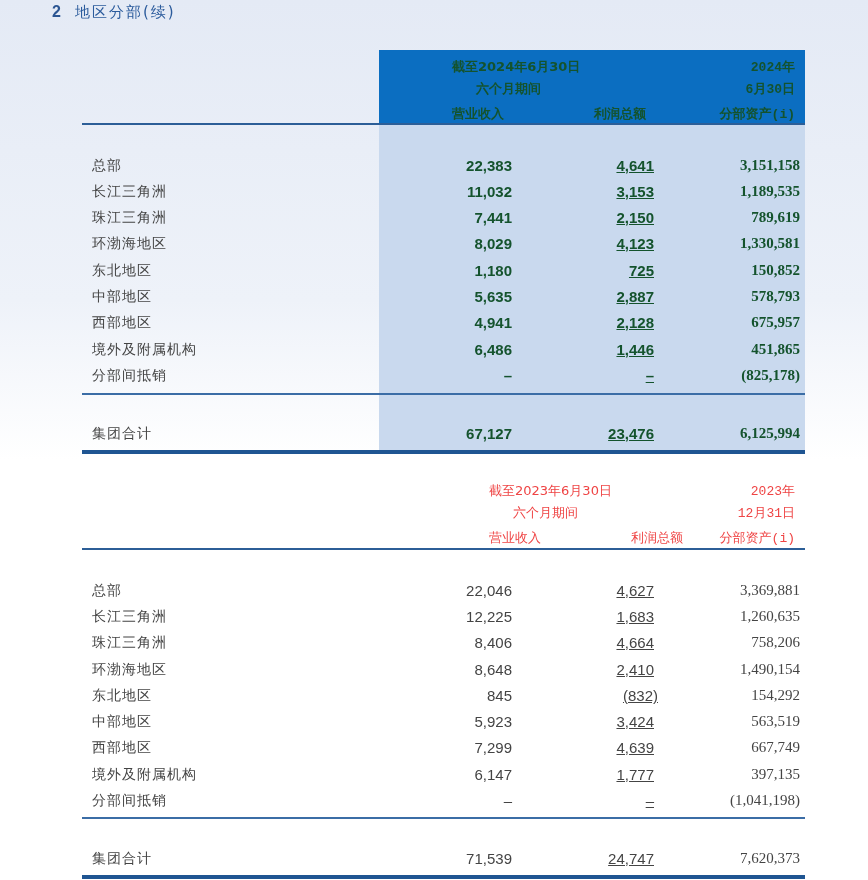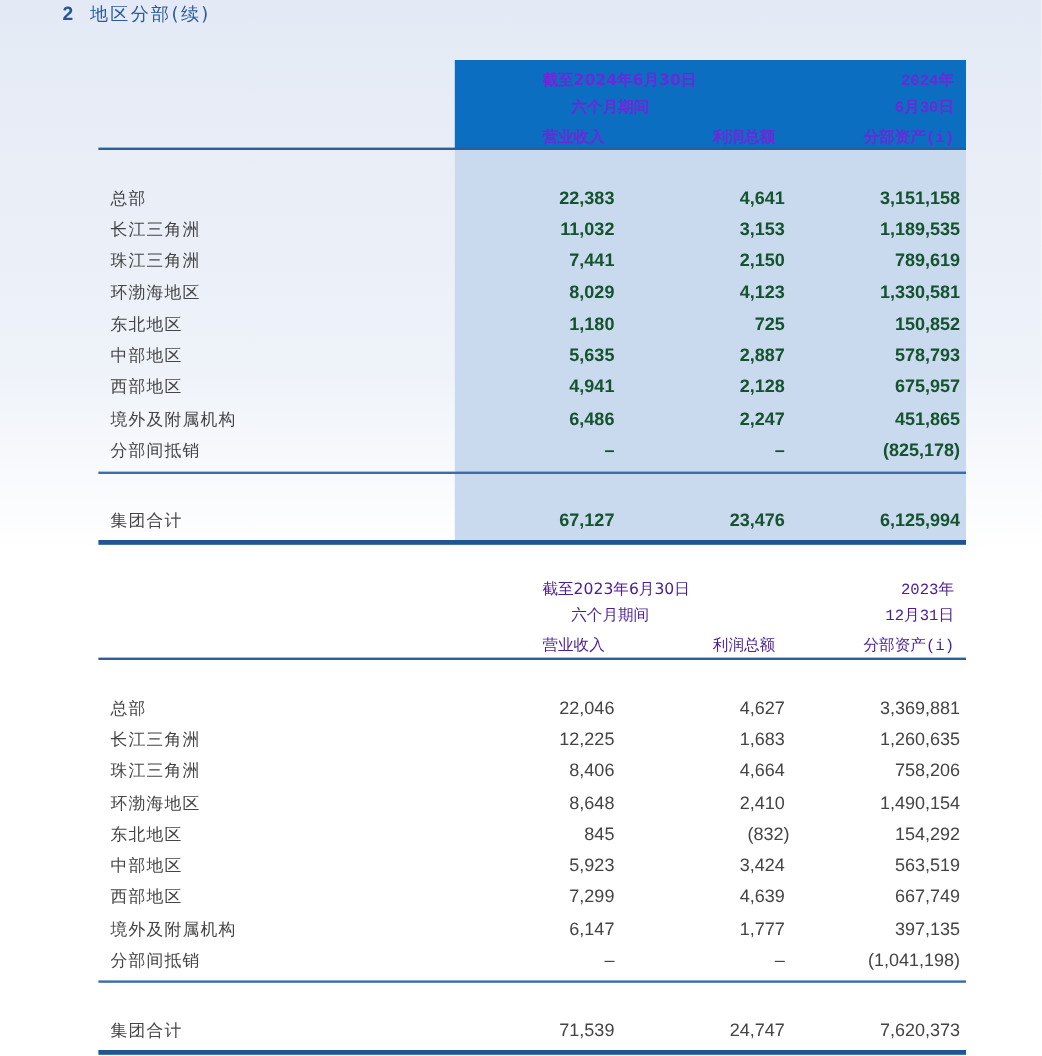--- a/index.html
+++ b/index.html
@@ -16,35 +16,35 @@
     }
     .section-title .num { font-weight: bold; font-family: "Liberation Sans", sans-serif; font-size: 16px; color: #2b5592; }
     .section-title .txt { letter-spacing: 2px; color: #2b5b9c; }
 
     .tbl { position: absolute; left: 82px; width: 723px; }
     .hl-col { position: absolute; background: #c9d9ee; }
     .hdr-blue { position: absolute; background: #0b6ec1; }
 
     .hdr { position: absolute; left: 0; width: 723px; }
     .hdr .cell { position: absolute; font-size: 13px; white-space: nowrap; }
-    .t1 .hdr .cell { color: #6d28d9; font-weight: bold; }
-    .t2 .hdr .cell { color: #4c1d95; }
+    .t1 .hdr .cell { color: #14532d; font-weight: bold; }
+    .t2 .hdr .cell { color: #ef4444; margin-left: 37px; }
     .hdr .c-rev { left: 296px; width: 220px; text-align: left; }
     .hdr .c-asset { right: 10px; width: 150px; text-align: right; font-family: Liberation Mono, monospace; }
 
     .rule-thin { position: absolute; left: 0; width: 723px; height: 2px; background: #2c5e97; }
     .rule-mid { position: absolute; left: 0; width: 723px; height: 1.5px; background: #3b6da6; }
     .rule-thick { position: absolute; left: 0; width: 723px; height: 4px; background: #1f5592; }
 
     .row { position: absolute; left: 0; width: 723px; height: 26px; font-size: 14px; }
     .row .label { position: absolute; left: 10px; top: 0; letter-spacing: 1px; color: #444; }
     .row .v { position: absolute; top: 0; text-align: right; font-family: "Liberation Sans", sans-serif; font-size: 15px; }
     .row .v-rev { right: 293px; width: 120px; }
-    .row .v-prof { right: 151px; width: 120px; }
-    .row .v-asset { right: 5px; width: 140px; }
+    .row .v-prof { right: 151px; width: 120px; text-decoration: underline; }
+    .row .v-asset { right: 5px; width: 140px; font-family: Liberation Serif, serif; }
     .t1 .row .v { color: #14532d; font-weight: bold; }
     .t2 .row .v { color: #444; }
   </style>
 </head>
 <body>
 
 <div class="section-title">
   <span class="num">2</span>
   <span class="txt">地区分部(续)</span>
 </div>
@@ -102,21 +102,21 @@
   </div>
   <div class="row" style="top:314px;">
     <span class="label">西部地区</span>
     <span class="v v-rev">4,941</span>
     <span class="v v-prof">2,128</span>
     <span class="v v-asset">675,957</span>
   </div>
   <div class="row" style="top:341px;">
     <span class="label">境外及附属机构</span>
     <span class="v v-rev">6,486</span>
-    <span class="v v-prof">2,247</span>
+    <span class="v v-prof">1,446</span>
     <span class="v v-asset">451,865</span>
   </div>
   <div class="row" style="top:367px;">
     <span class="label">分部间抵销</span>
     <span class="v v-rev">–</span>
     <span class="v v-prof">–</span>
     <span class="v v-asset">(825,178)</span>
   </div>
   <div class="rule-mid" style="top:393px;"></div>
 

